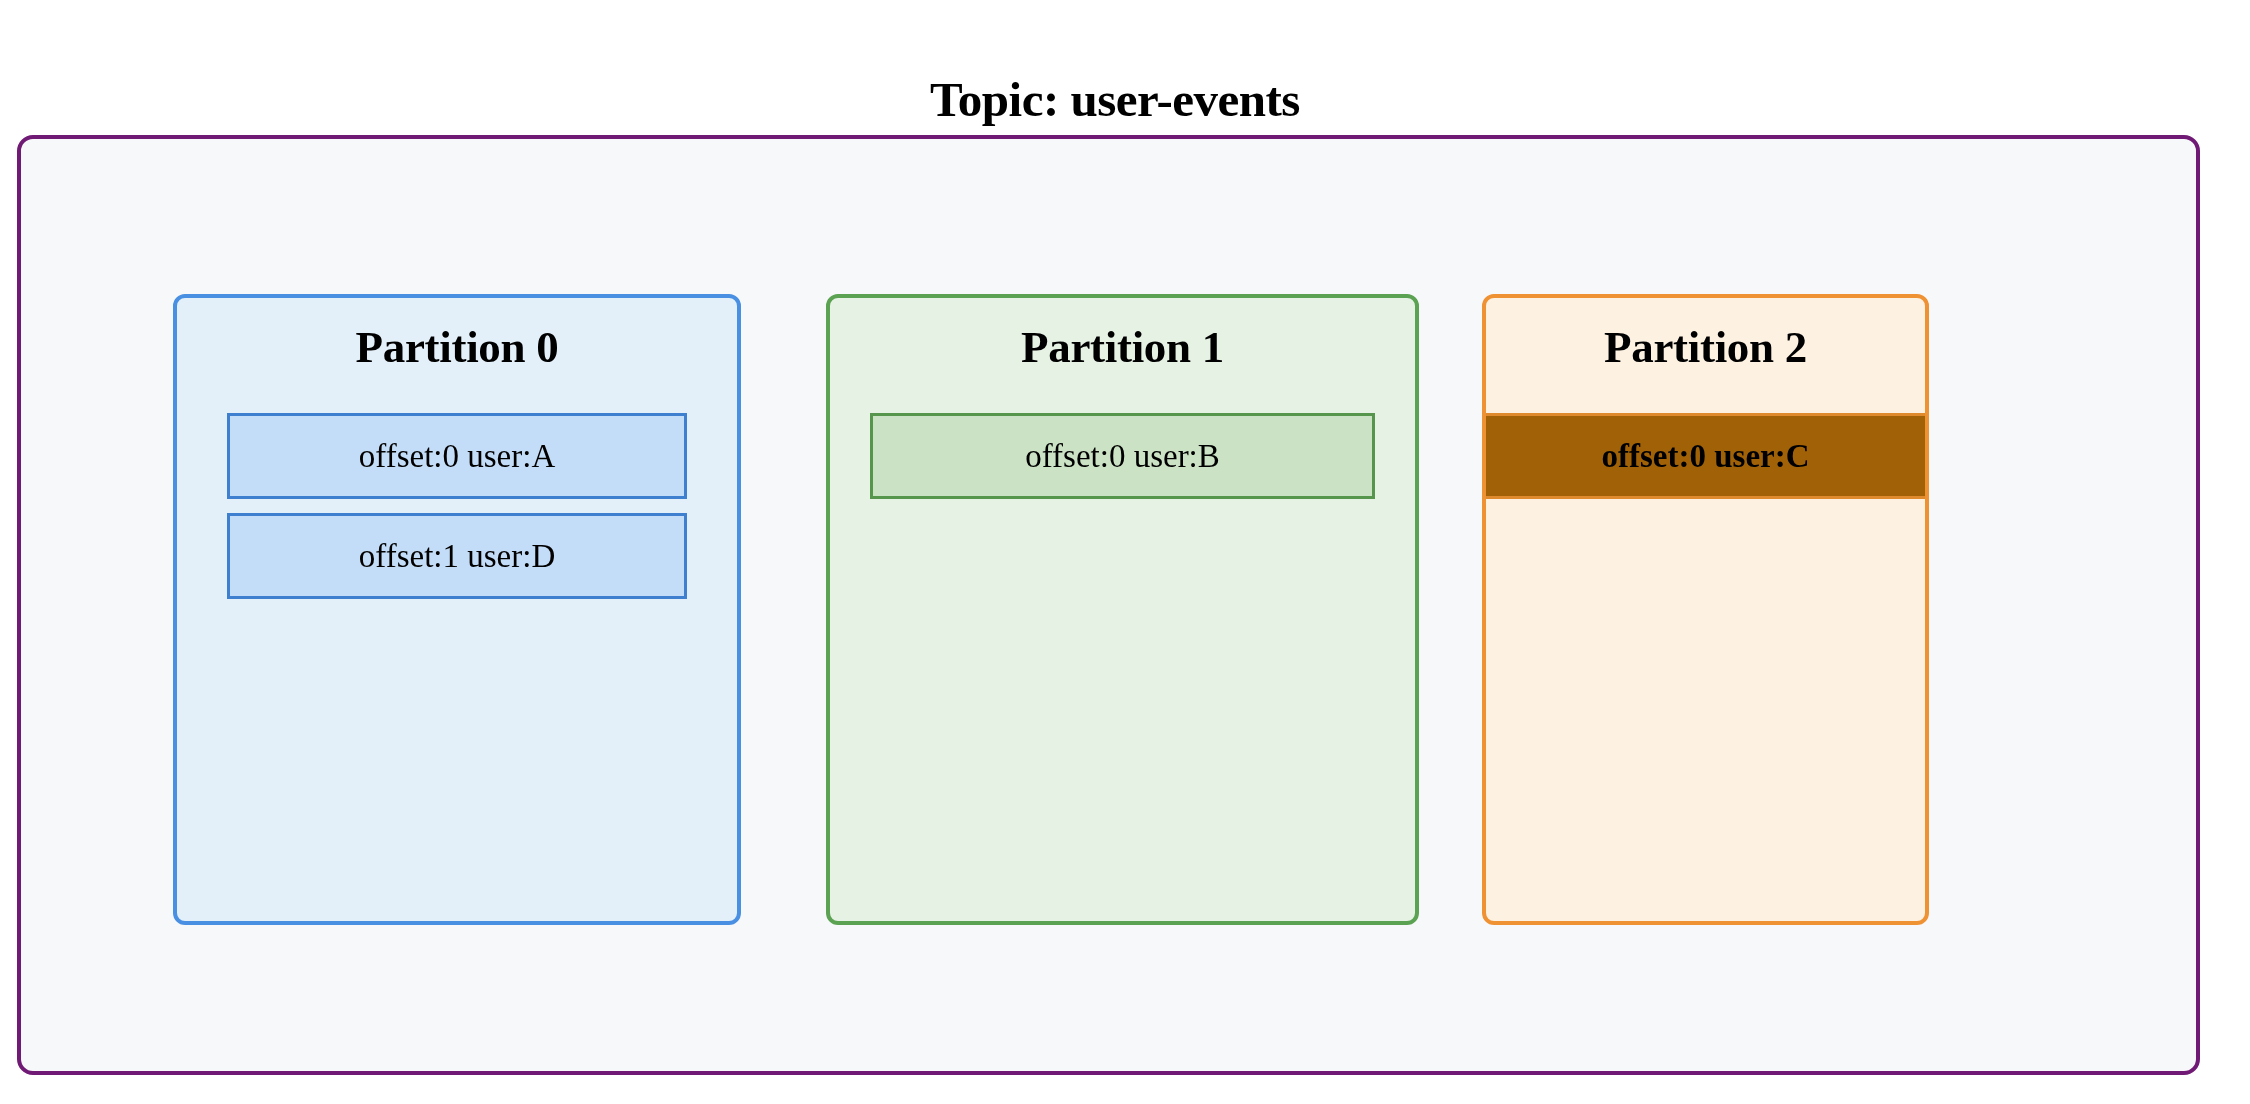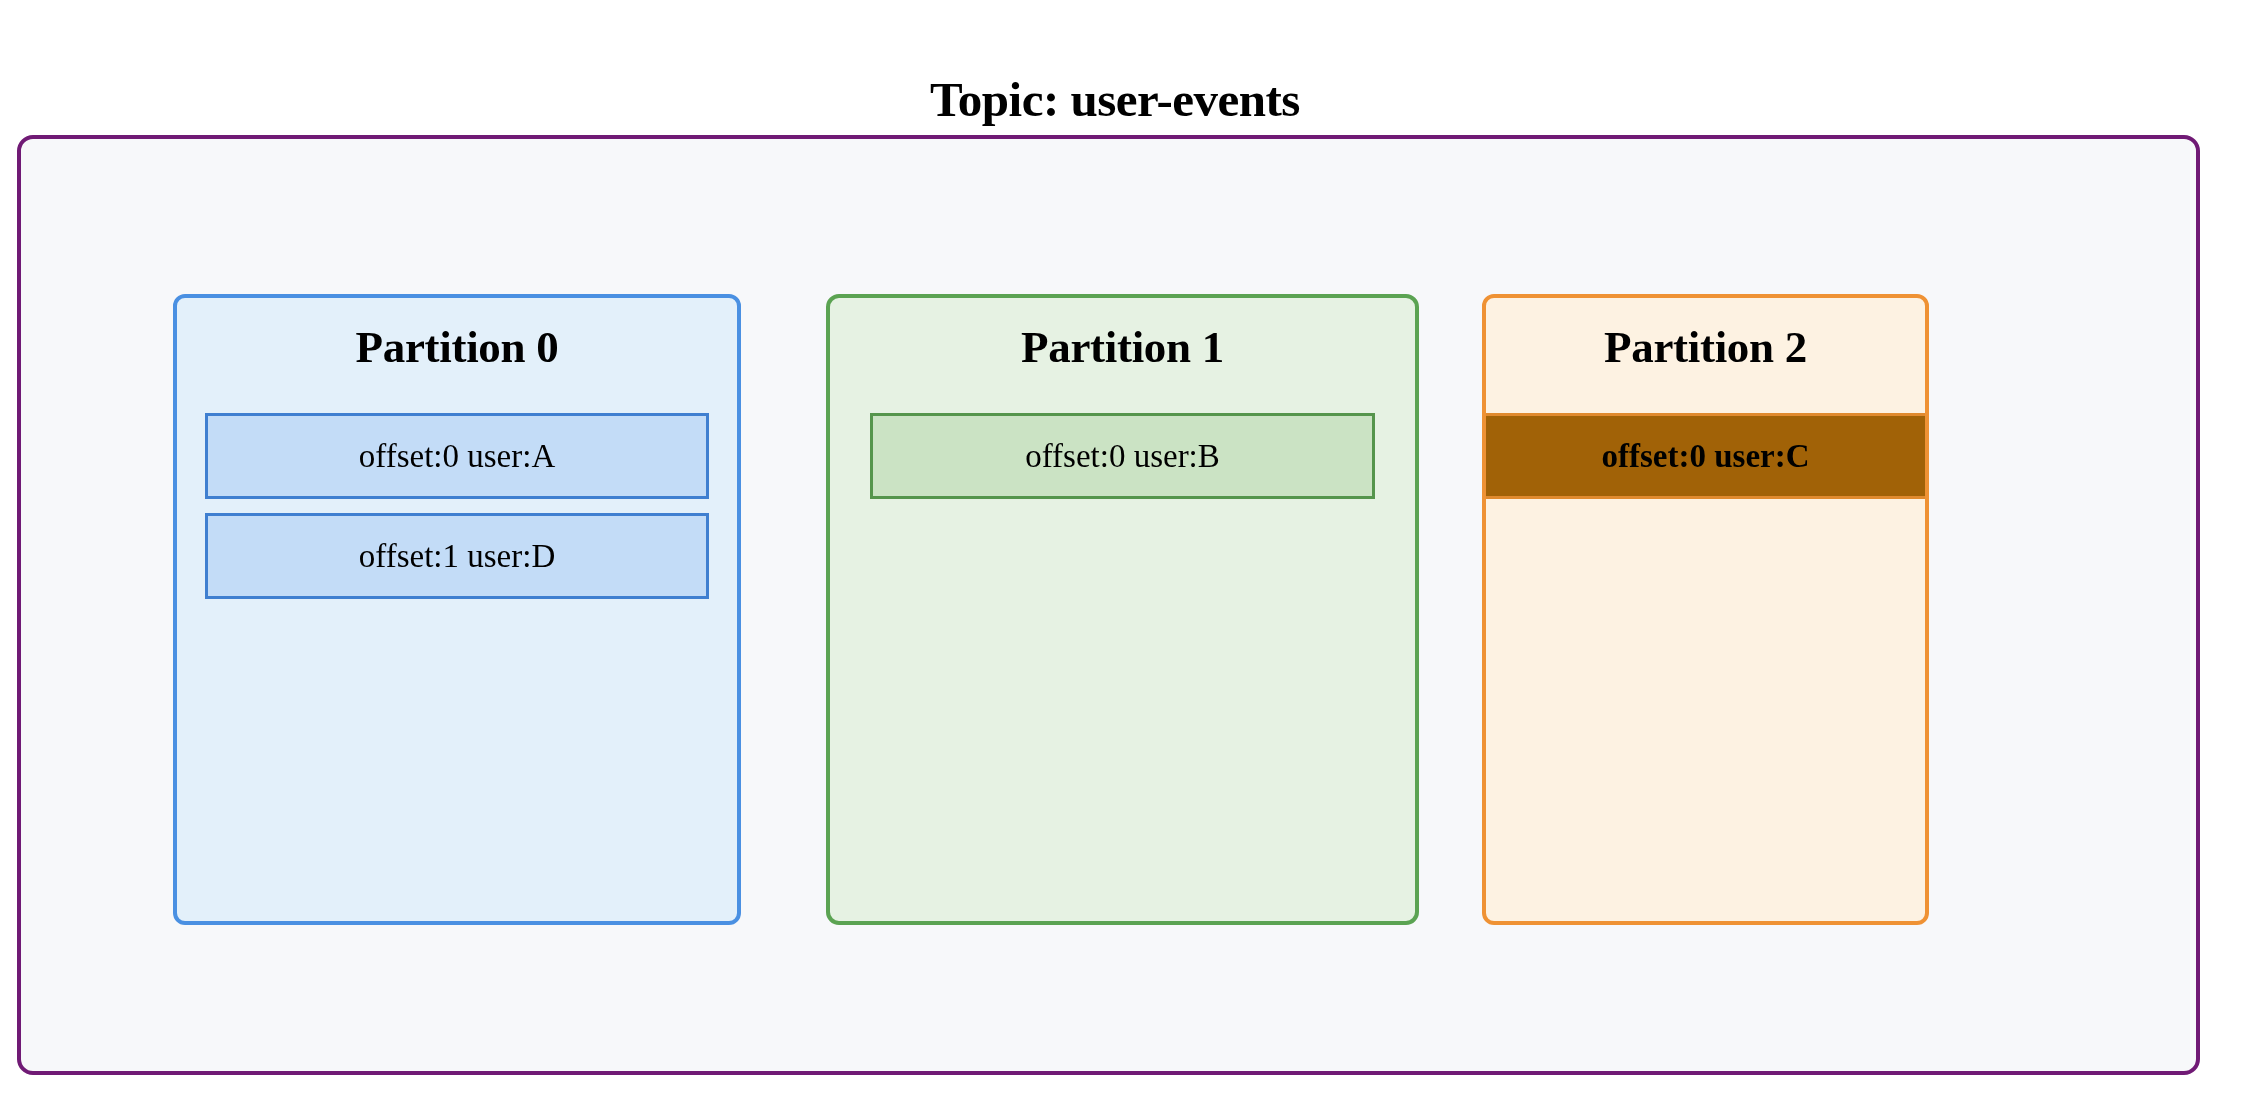--- a/index.html
+++ b/index.html
@@ -63,21 +63,21 @@
     top: 155px;
     height: 631px;
     box-sizing: border-box;
     border-width: 4px;
     border-style: solid;
     border-radius: 12px;
     overflow: hidden;
   }
 
   .partition-0 { left: 152px;  width: 568px; background: #e3f0fa; border-color: #4a90e2; }
-  .partition-1 { left: 805px;  width: 593px; background: #e6f2e3; border-color: #5ba352; border-radius: 13px; }
+  .partition-1 { left: 805px;  width: 593px; background: #e6f2e3; border-color: #5ba352; }
   .partition-2 { left: 1461px; width: 447px; background: #fdf2e2; border-color: #ef9234; }
 
   .partition-title {
     position: absolute;
     left: 0;
     top: 27px;
     width: 100%;
     text-align: center;
     font-size: 45px;
     font-weight: bold;
@@ -106,21 +106,21 @@
     justify-content: center;
     border-width: 3px;
     border-style: solid;
     border-radius: 0;
     font-size: 33px;
     line-height: 1.0;
     color: #000000;
     white-space: nowrap;
   }
 
-  .partition-0 .message { width: 504px; background: #c3dcf7; border-color: #3f7fd0; }
+  .partition-0 .message { width: 460px; background: #c3dcf7; border-color: #3f7fd0; }
   .partition-1 .message { width: 505px; background: #cbe3c4; border-color: #55954c; }
   .partition-2 .message { width: 468px; background: #a16207; border-color: #e08a2e; font-weight: bold; }
 </style>
 </head>
 <body>
 
 <div class="stage">
 
   <div class="topic-title">Topic: user-events</div>
 

